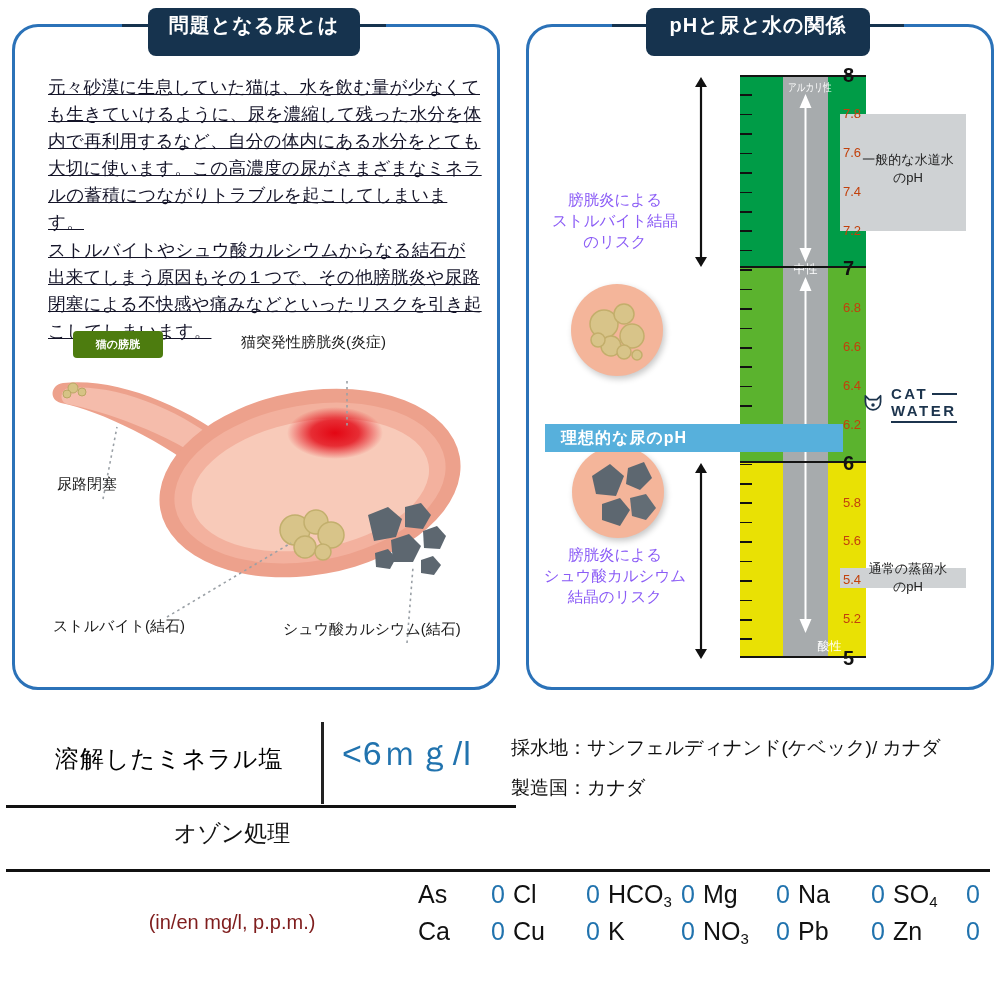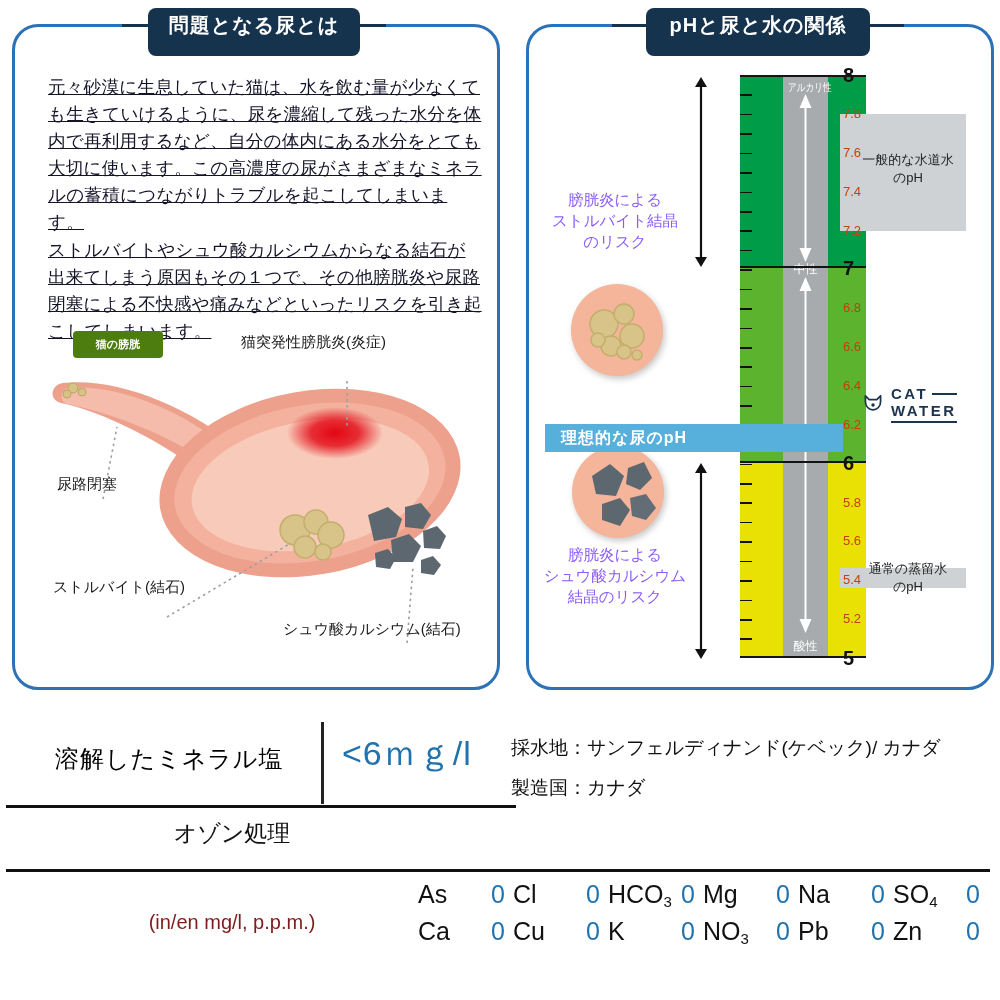--- a/index.html
+++ b/index.html
@@ -135,21 +135,21 @@
       </g>
     </svg>
   </div>
 
   <div class="title-line" style="left:122px;top:24px;width:264px;"></div>
   <div class="panel-title" style="left:148px;top:8px;width:212px;">問題となる尿とは</div>
 
   <div class="mini-pill" style="left:73px;top:331px;width:90px;">猫の膀胱</div>
   <div class="diag-label" style="left:241px;top:333px;">猫突発性膀胱炎(炎症)</div>
   <div class="diag-label" style="left:57px;top:475px;">尿路閉塞</div>
-  <div class="diag-label" style="left:53px;top:578px;">ストルバイト(結石)</div>
+  <div class="diag-label" style="left:53px;top:617px;">ストルバイト(結石)</div>
   <div class="diag-label" style="left:283px;top:620px;">シュウ酸カルシウム(結石)</div>
 
   <div class="panel" style="left:526px;top:24px;width:462px;height:660px;"></div>
   <div class="title-line" style="left:612px;top:24px;width:292px;"></div>
   <div class="panel-title" style="left:646px;top:8px;width:224px;">pHと尿と水の関係</div>
 
   <div class="ph-bar">
     <div class="seg" style="top:0;height:193px;background:#009c47;"></div>
     <div class="seg" style="top:193px;height:195px;background:#5bb32e;"></div>
     <div class="seg" style="top:388px;height:195px;background:#e9e104;"></div>
@@ -158,21 +158,21 @@
       <svg class="white-arrows" width="45" height="583">
         <line x1="22.5" y1="30" x2="22.5" y2="176" stroke="#fff" stroke-width="2"></line>
         <polygon points="16.5,33 28.5,33 22.5,19" fill="#fff"></polygon>
         <polygon points="16.5,173 28.5,173 22.5,187" fill="#fff"></polygon>
         <line x1="22.5" y1="213" x2="22.5" y2="547" stroke="#fff" stroke-width="2"></line>
         <polygon points="16.5,216 28.5,216 22.5,202" fill="#fff"></polygon>
         <polygon points="16.5,544 28.5,544 22.5,558" fill="#fff"></polygon>
       </svg>
       <div class="zone-label squeeze" style="top:5px;">アルカリ性</div>
       <div class="zone-label" style="top:186px;font-size:12px;">中性</div>
-      <div class="zone-label" style="top:563px;font-size:12px;">酸性</div>
+      <div class="zone-label" style="top:563px;font-size:12px;padding-left:24px;">酸性</div>
     </div>
 
     <div class="ticks"></div>
     <div class="bline" style="top:0;"></div>
     <div class="bline" style="top:191px;"></div>
     <div class="bline" style="top:386px;"></div>
     <div class="bline" style="top:581px;"></div>
   </div>
 
   <div class="tick-label major" style="top:65px;">8</div>

